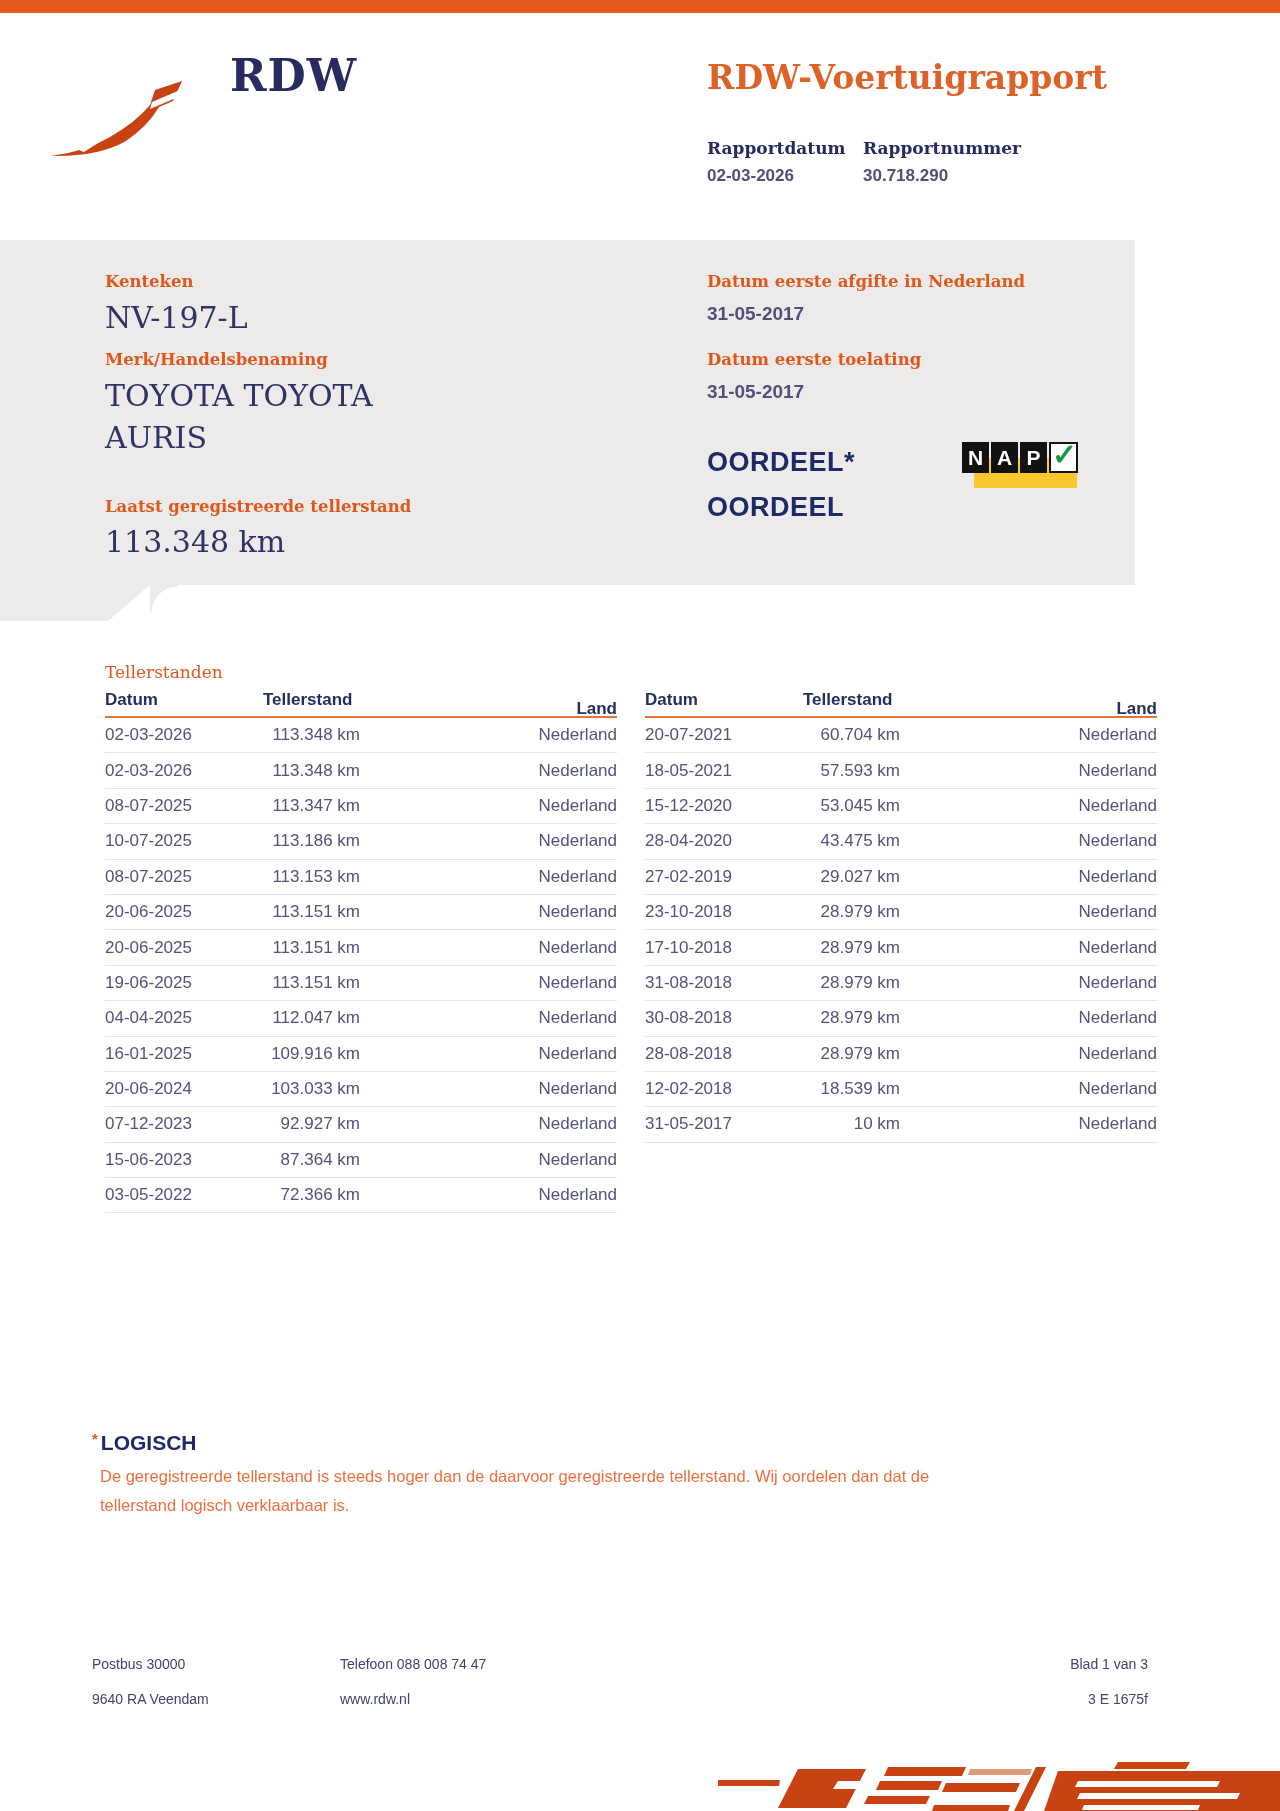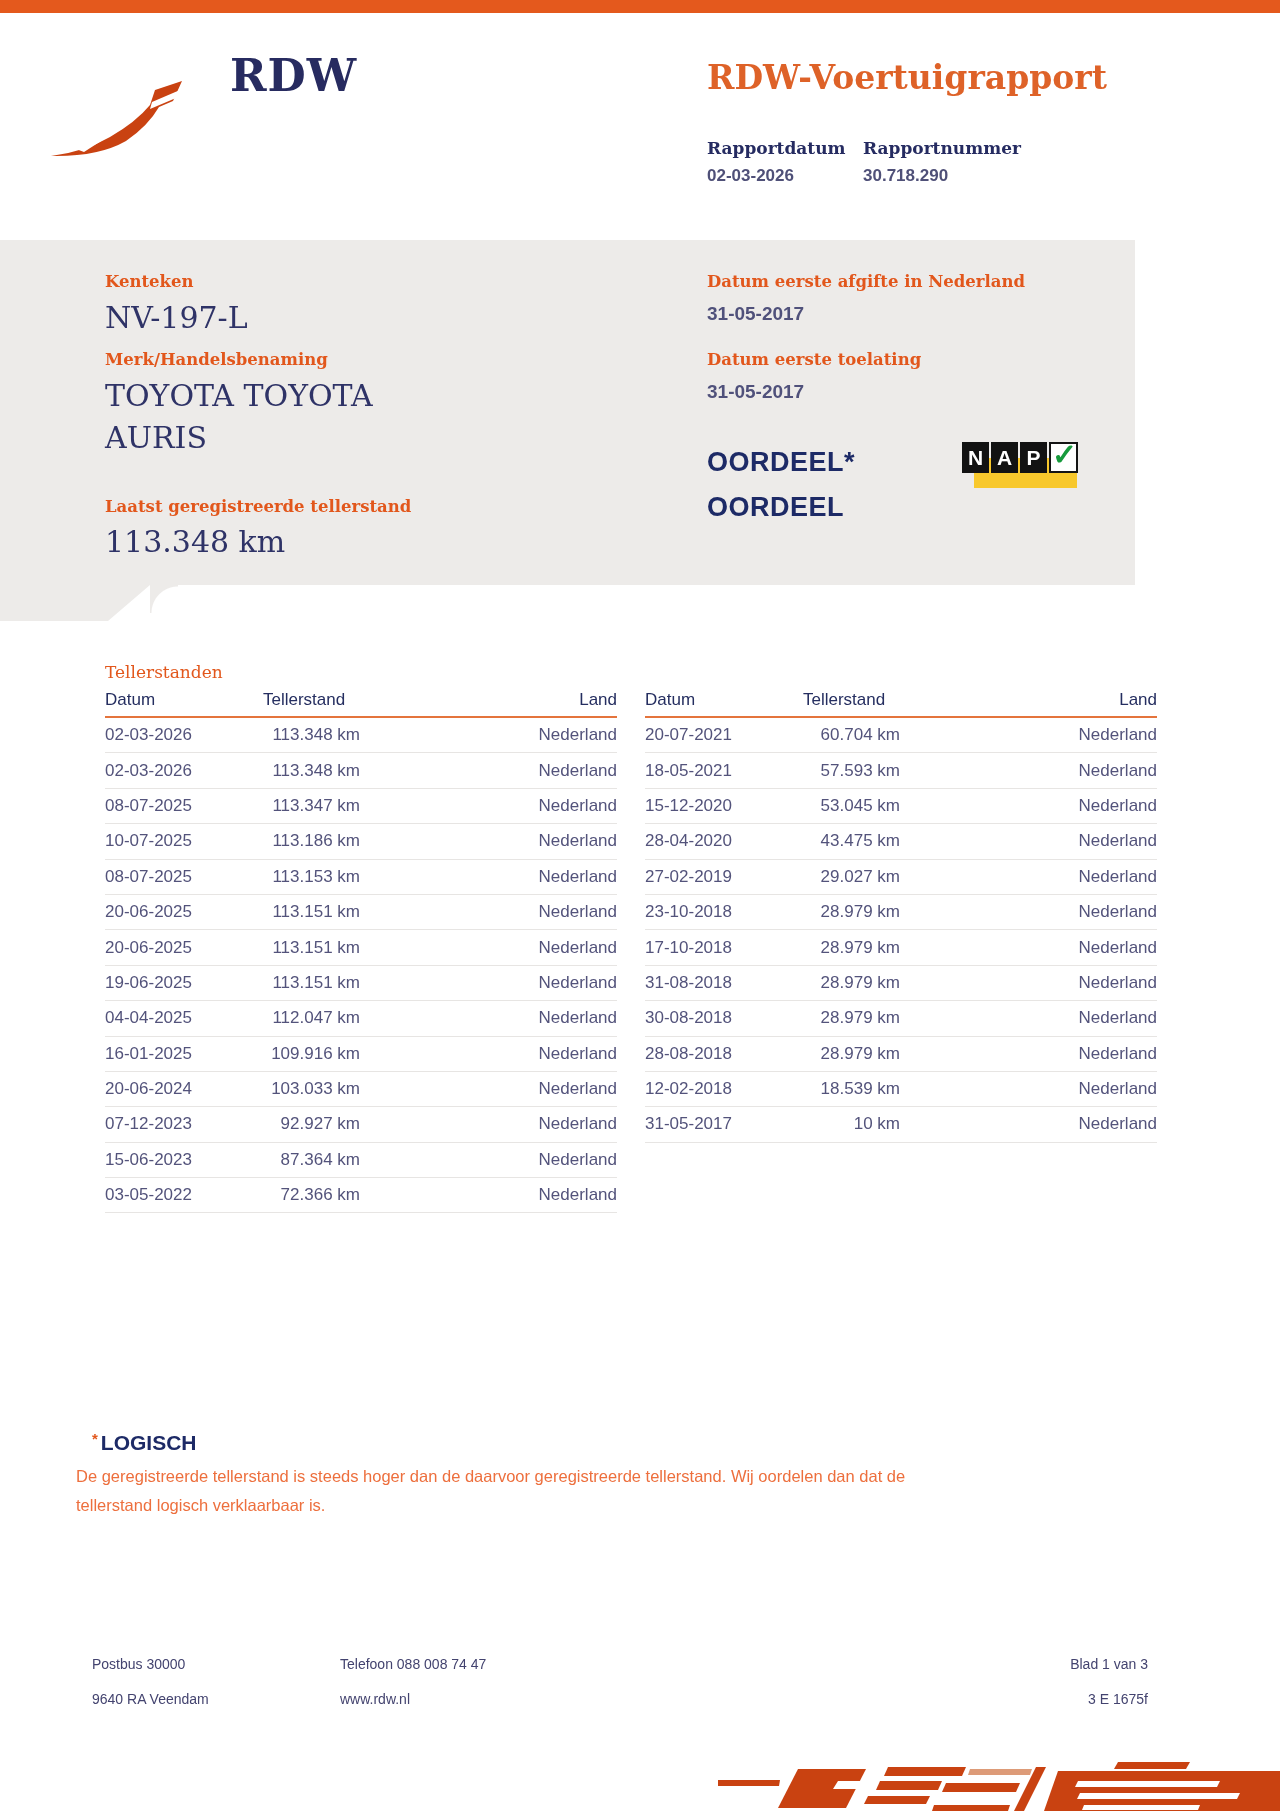--- a/index.html
+++ b/index.html
@@ -44,35 +44,35 @@
   .nap-check{position:absolute;left:87px;top:0;width:29px;height:31px;background:#ffffff;
     border:2px solid #141414;box-sizing:border-box;}
   .nap-check span{position:absolute;left:1px;top:-7px;font-size:30px;font-weight:800;color:#169a3c;}
 
   
   .sec-heading{left:105px;top:662px;font-family:"DejaVu Serif", serif;font-weight:400;
     font-size:17px;color:#e2571c;}
   .tbl{width:512px;position:absolute;top:690px;}
   .tbl-left{left:105px;} .tbl-right{left:645px;}
   .tbl-head{position:relative;height:26px;border-bottom:2px solid #e4743c;
-    font-weight:400;font-size:17px;color:#252e60;text-align:right;}
+    font-weight:700;font-size:17px;color:#252e60;text-align:right;}
   .th-datum{position:absolute;left:0;top:0;}
   .th-teller{position:absolute;left:158px;top:0;}
-  .th-land{position:absolute;right:0;top:0;}
+  .th-land{position:absolute;right:0;top:9px;}
   .t-row{position:relative;height:34.4px;border-bottom:1px solid #e7e5e3;
     font-size:17px;color:#53537b;}
   .t-row span{position:absolute;top:50%;transform:translateY(-50%);white-space:nowrap;}
   .c-datum{left:0;}
   .c-teller{left:0;width:255px;text-align:right;}
   .c-land{right:0;}
 
   
   .note-head{left:92px;top:1430px;font-weight:800;font-size:21px;color:#1d2a66;}
   .note-head .star{color:#e2571c;font-size:15px;vertical-align:6px;margin-right:3px;}
-  .note-text{left:76px;top:1462px;width:870px;font-size:16.5px;line-height:28.5px;color:#ed6f3d;}
+  .note-text{left:100px;top:1462px;width:870px;font-size:16.5px;line-height:28.5px;color:#ed6f3d;}
 
   
   .foot{font-size:14px;color:#43436f;}
   .f-a1{left:92px;top:1656px;} .f-a2{left:92px;top:1691px;}
   .f-p{left:340px;top:1656px;} .f-w{left:340px;top:1691px;}
   .f-b{top:1656px;right:132px;} .f-c{top:1691px;right:132px;}
 
   .flame-logo{left:48px;top:60px;}
   .bottom-art{left:718px;top:1761px;width:562px;height:50px;overflow:hidden;}
 </style>

